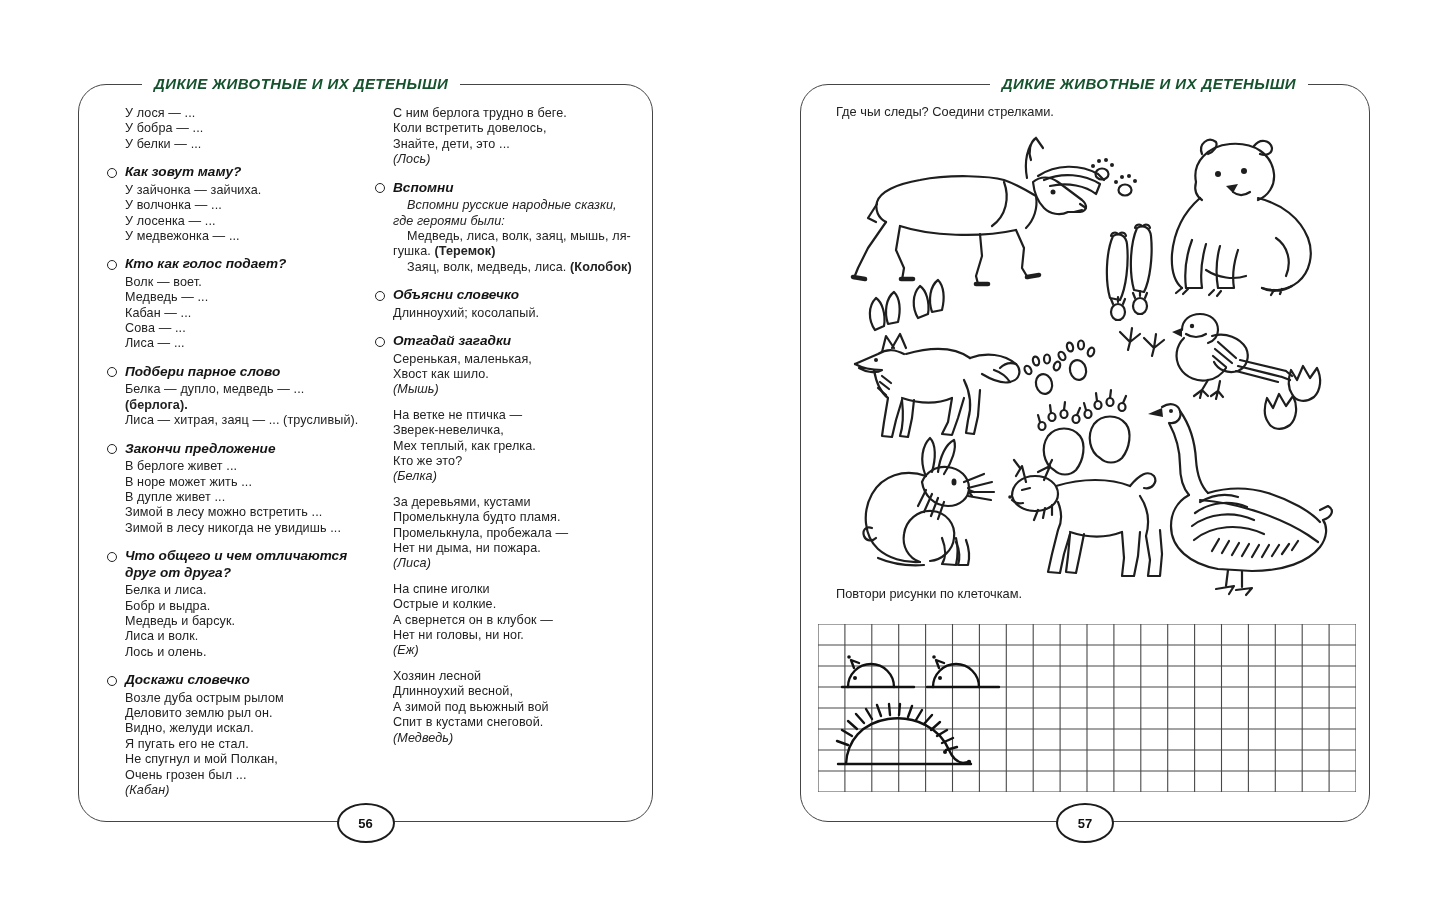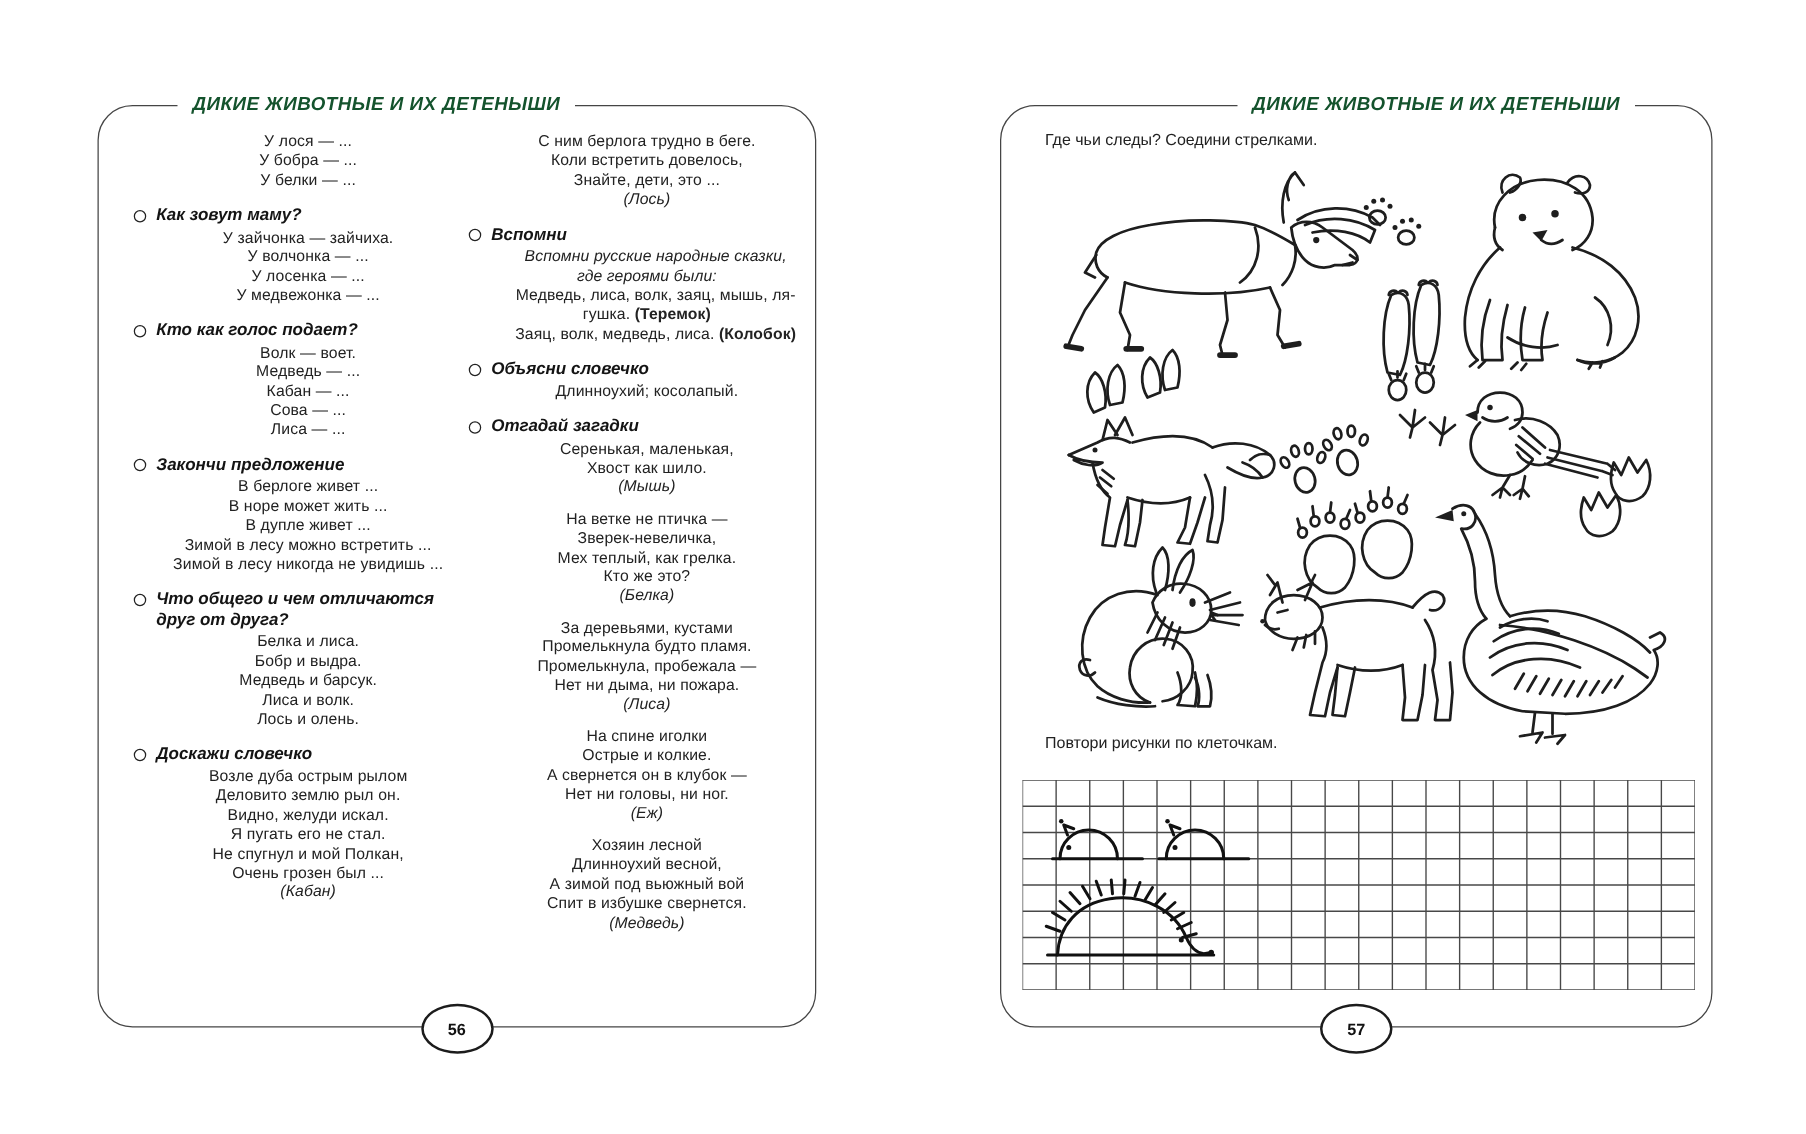--- a/index.html
+++ b/index.html
@@ -16,21 +16,21 @@
   .col{position:absolute;top:44px;z-index:1;}
   #col-l1{left:28px;width:262px;}
   #col-l2{left:296px;width:268px;}
   .block{margin-top:10px;}
   .block.titled{margin-top:12px;}
   .block:first-child{margin-top:0;}
   .bhead{position:relative;padding-left:19px;font-weight:bold;font-style:italic;
          font-size:13.6px;line-height:16.5px;margin-bottom:2px;color:#141414;}
   .bullet{position:absolute;left:1px;top:3.5px;width:8px;height:8px;
           border:1.7px solid #222;border-radius:50%;background:#fff;}
-  .blines{padding-left:19px;text-align:center;}
+  .blines{padding-left:19px;}
   .line{font-size:12.6px;line-height:15.4px;letter-spacing:.1px;}
   .line .b{font-weight:bold;}
   .line .i{font-style:italic;}
   .line.ind{padding-left:14px;}
   .pagenum{position:absolute;left:50%;top:741px;transform:translateX(-50%);
            width:54px;height:36px;border:2.2px solid #1c1c1c;border-radius:50%;
            background:#fff;z-index:2;display:flex;align-items:center;justify-content:center;
            font-size:13px;font-weight:bold;color:#111;}
   .task{position:absolute;font-size:12.8px;color:#222;z-index:1;}
   #task-tracks{left:36px;top:42px;}
@@ -73,20 +73,27 @@
           <div class="bhead"><span class="bullet"></span><span class="btitle">Кто как голос подает?</span></div>
           <div class="blines">
             <div class="line"><span>Волк — воет.</span></div>
             <div class="line"><span>Медведь — ...</span></div>
             <div class="line"><span>Кабан — ...</span></div>
             <div class="line"><span>Сова — ...</span></div>
             <div class="line"><span>Лиса — ...</span></div>
           </div>
         </div>
         <div class="block titled">
+          <div class="bhead"><span class="bullet"></span><span class="btitle">Подбери парное слово</span></div>
+          <div class="blines">
+            <div class="line"><span>Белка — дупло, медведь — ... </span><span class="b">(берлога).</span></div>
+            <div class="line"><span>Лиса — хитрая, заяц — ... (трусливый).</span></div>
+          </div>
+        </div>
+        <div class="block titled">
           <div class="bhead"><span class="bullet"></span><span class="btitle">Закончи предложение</span></div>
           <div class="blines">
             <div class="line"><span>В берлоге живет ...</span></div>
             <div class="line"><span>В норе может жить ...</span></div>
             <div class="line"><span>В дупле живет ...</span></div>
             <div class="line"><span>Зимой в лесу можно встретить ...</span></div>
             <div class="line"><span>Зимой в лесу никогда не увидишь ...</span></div>
           </div>
         </div>
         <div class="block titled">
@@ -170,21 +177,21 @@
             <div class="line"><span>А свернется он в клубок —</span></div>
             <div class="line"><span>Нет ни головы, ни ног.</span></div>
             <div class="line"><span class="i">(Еж)</span></div>
           </div>
         </div>
         <div class="block">
           <div class="blines">
             <div class="line"><span>Хозяин лесной</span></div>
             <div class="line"><span>Длинноухий весной,</span></div>
             <div class="line"><span>А зимой под вьюжный вой</span></div>
-            <div class="line"><span>Спит в избушке свернется.</span></div>
+            <div class="line"><span>Спит в кустами снеговой.</span></div>
             <div class="line"><span class="i">(Медведь)</span></div>
           </div>
         </div>
       </div>
     <div class="pagenum">56</div>
   </section>
 
   <section class="page" id="page-right">
     <div class="frame"></div>
     <div class="pghead" style="right:62px">ДИКИЕ ЖИВОТНЫЕ И ИХ ДЕТЕНЫШИ</div>

